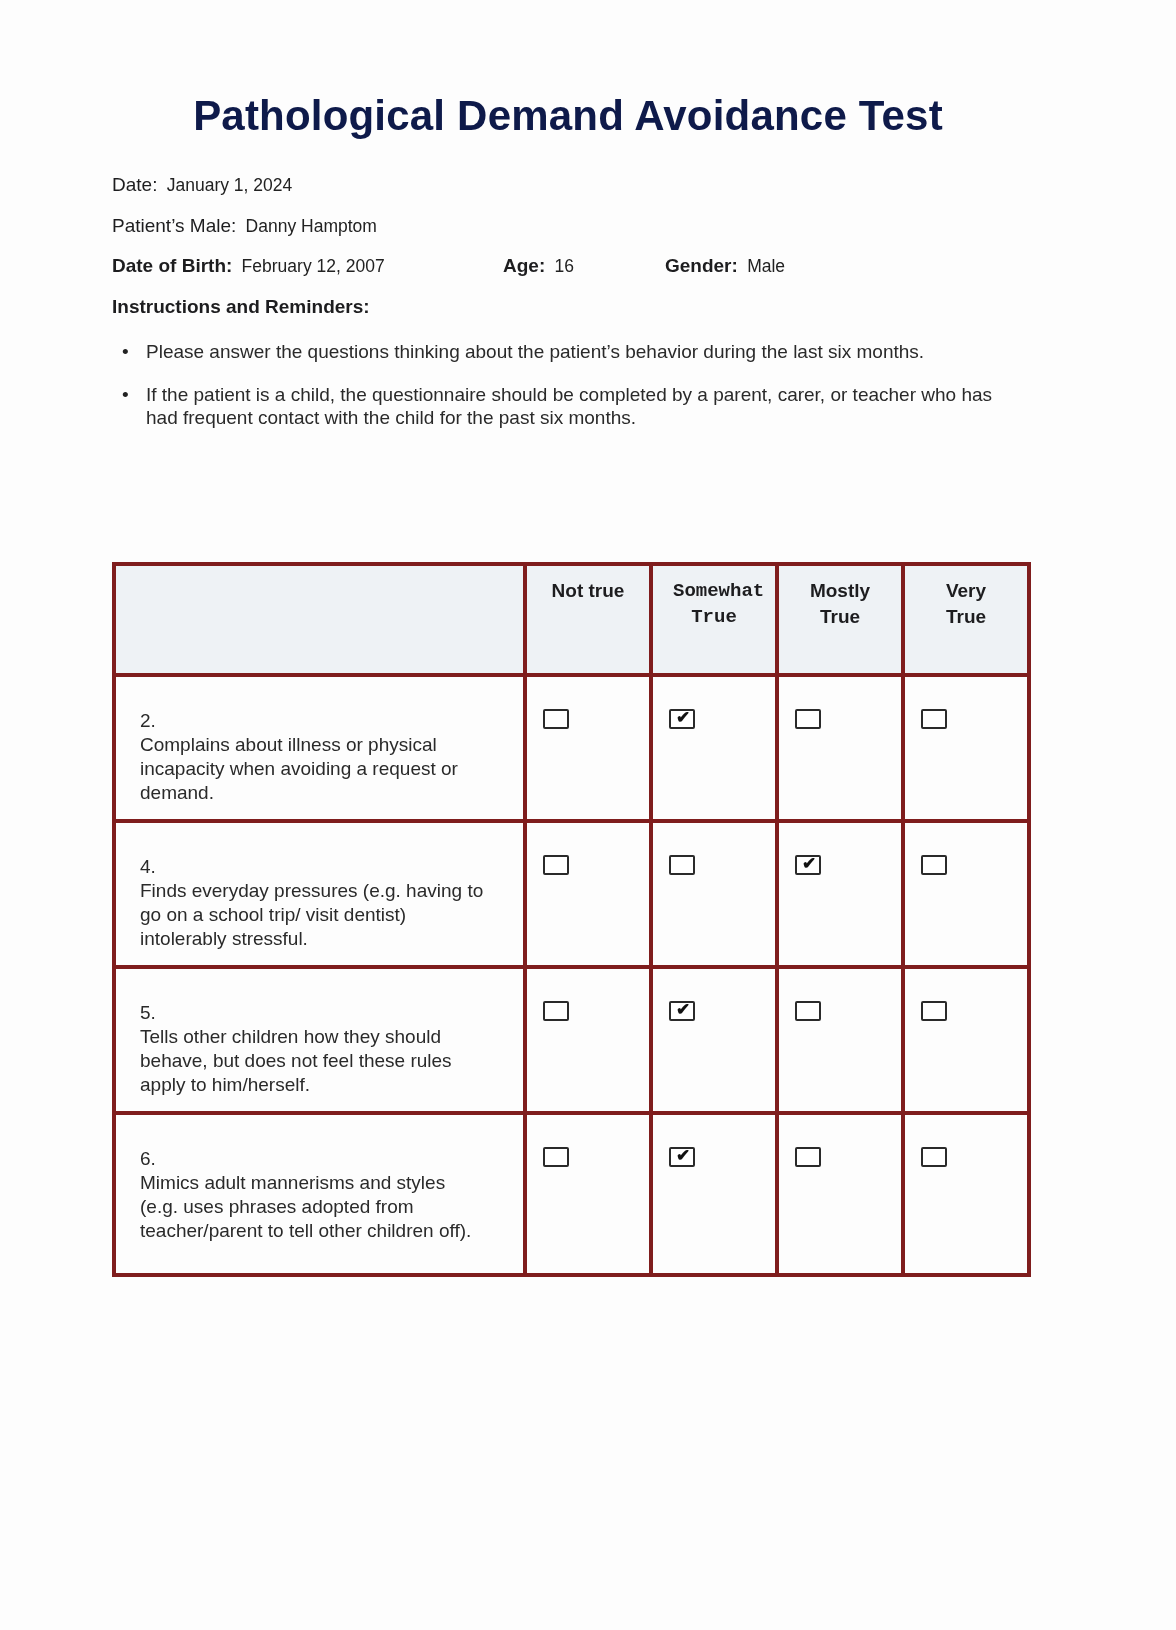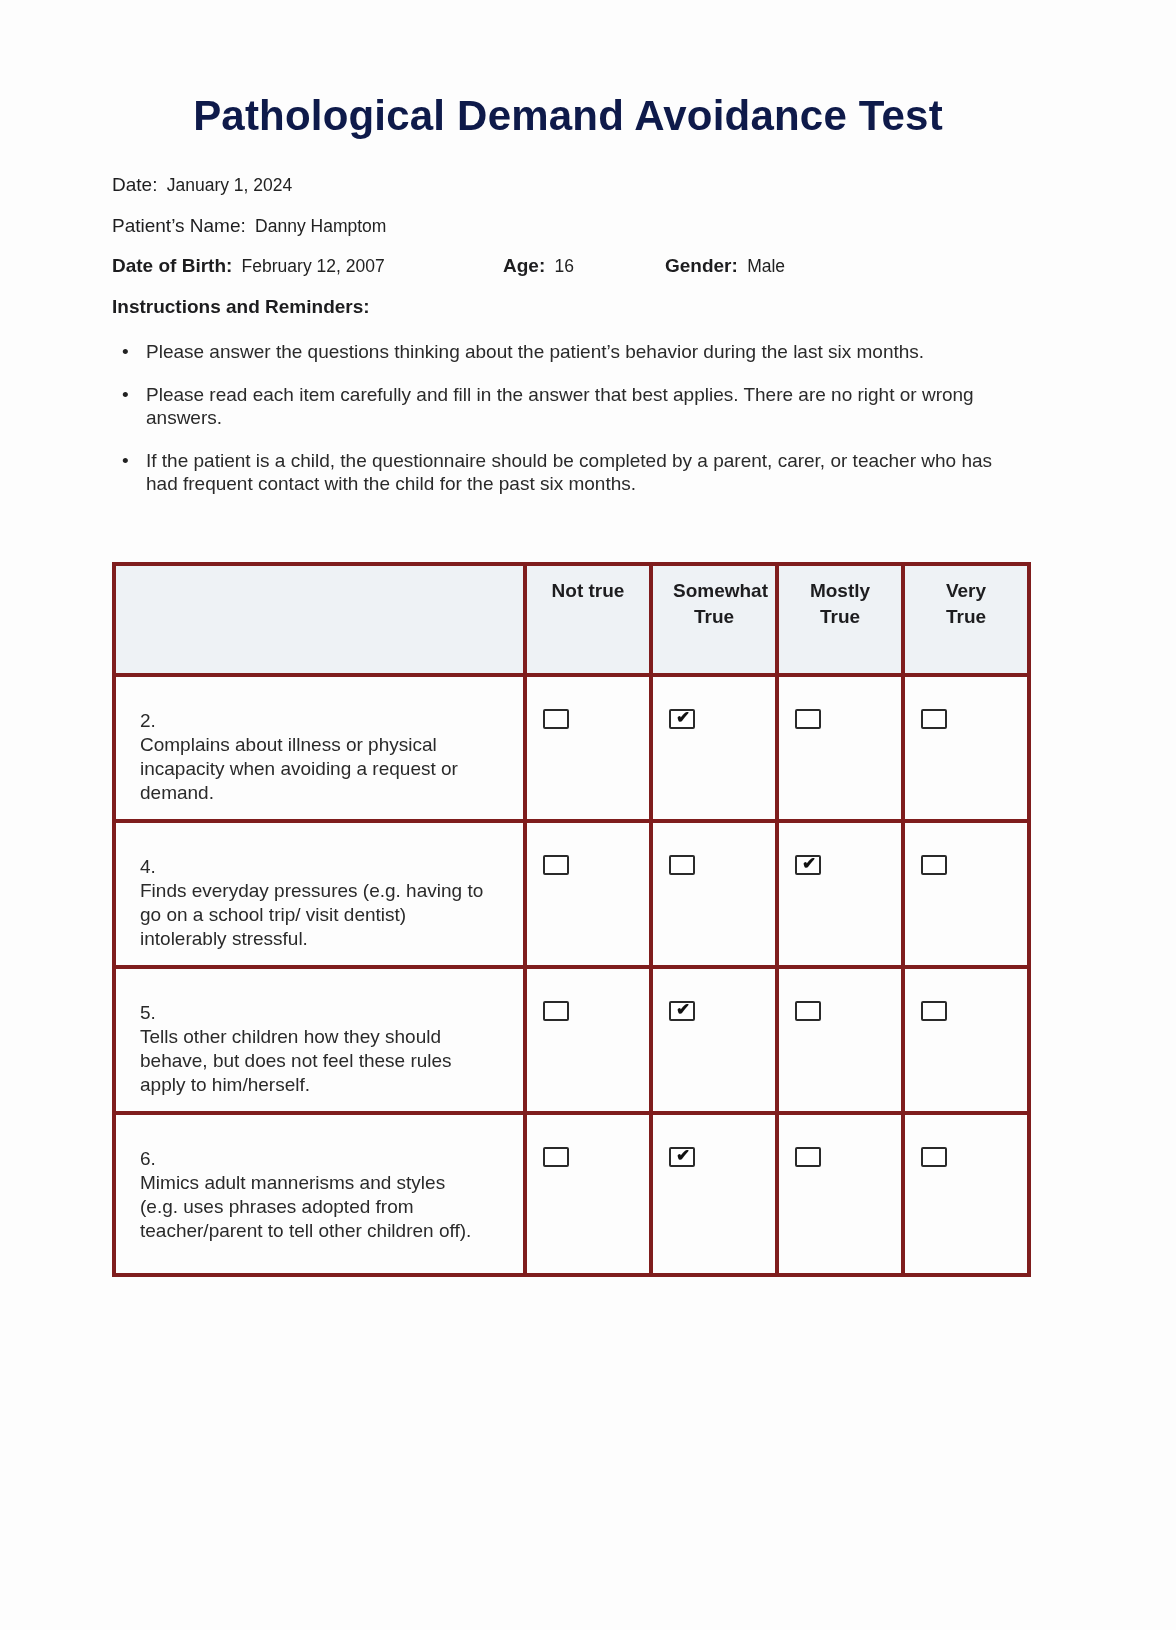--- a/index.html
+++ b/index.html
@@ -33,21 +33,21 @@
 
 <div class="page">
   <h1>Pathological Demand Avoidance Test</h1>
 
   <div class="field-row" style="top:174px;">
     <span class="lbl">Date:</span>
     <span class="val">January 1, 2024</span>
   </div>
 
   <div class="field-row" style="top:215px;">
-    <span class="lbl">Patient’s Name:</span>
+    <span class="lbl">Patient’s Male:</span>
     <span class="val">Danny Hamptom</span>
   </div>
 
   <div class="dob-row">
     <span style="left:0;">
       <span class="lbl" style="font-weight:bold;">Date of Birth:</span>
       <span style="font-size:17.5px;margin-left:4px;color:#222;">February 12, 2007</span>
     </span>
     <span style="left:391px;">
       <span style="font-weight:bold;">Age:</span>
@@ -55,37 +55,36 @@
     </span>
     <span style="left:553px;">
       <span style="font-weight:bold;">Gender:</span>
       <span style="font-size:17.5px;margin-left:4px;color:#222;">Male</span>
     </span>
   </div>
 
   <div class="instr-title">Instructions and Reminders:</div>
   <ul class="instr">
     <li>Please answer the questions thinking about the patient’s behavior during the last six months.</li>
-    <li>Please read each item carefully and fill in the answer that best applies. There are no right or wrong answers.</li>
     <li>If the patient is a child, the questionnaire should be completed by a parent, carer, or teacher who has had frequent contact with the child for the past six months.</li>
   </ul>
 
   <table class="pda">
     <colgroup>
       <col class="col-q">
         <col class="col-a">
         <col class="col-a">
         <col class="col-a">
         <col class="col-a">
     </colgroup>
     <thead>
       <tr>
         <th class="q-col"></th>
         <th>Not true</th>
-        <th style="padding-left:20px;padding-right:20px;">Somewhat True</th>
+        <th style="padding-left:20px;padding-right:20px;font-family:Liberation Mono, monospace;">Somewhat True</th>
         <th style="padding-left:30px;padding-right:30px;">Mostly True</th>
         <th style="padding-left:40px;padding-right:40px;">Very True</th>
       </tr>
     </thead>
     <tbody id="tbody">
 
   <tr style="height: 137px;">
     <td class="q">
       <span class="num">2.</span><span class="txt">Complains about illness or physical incapacity when avoiding a request or demand.</span>
     </td>

